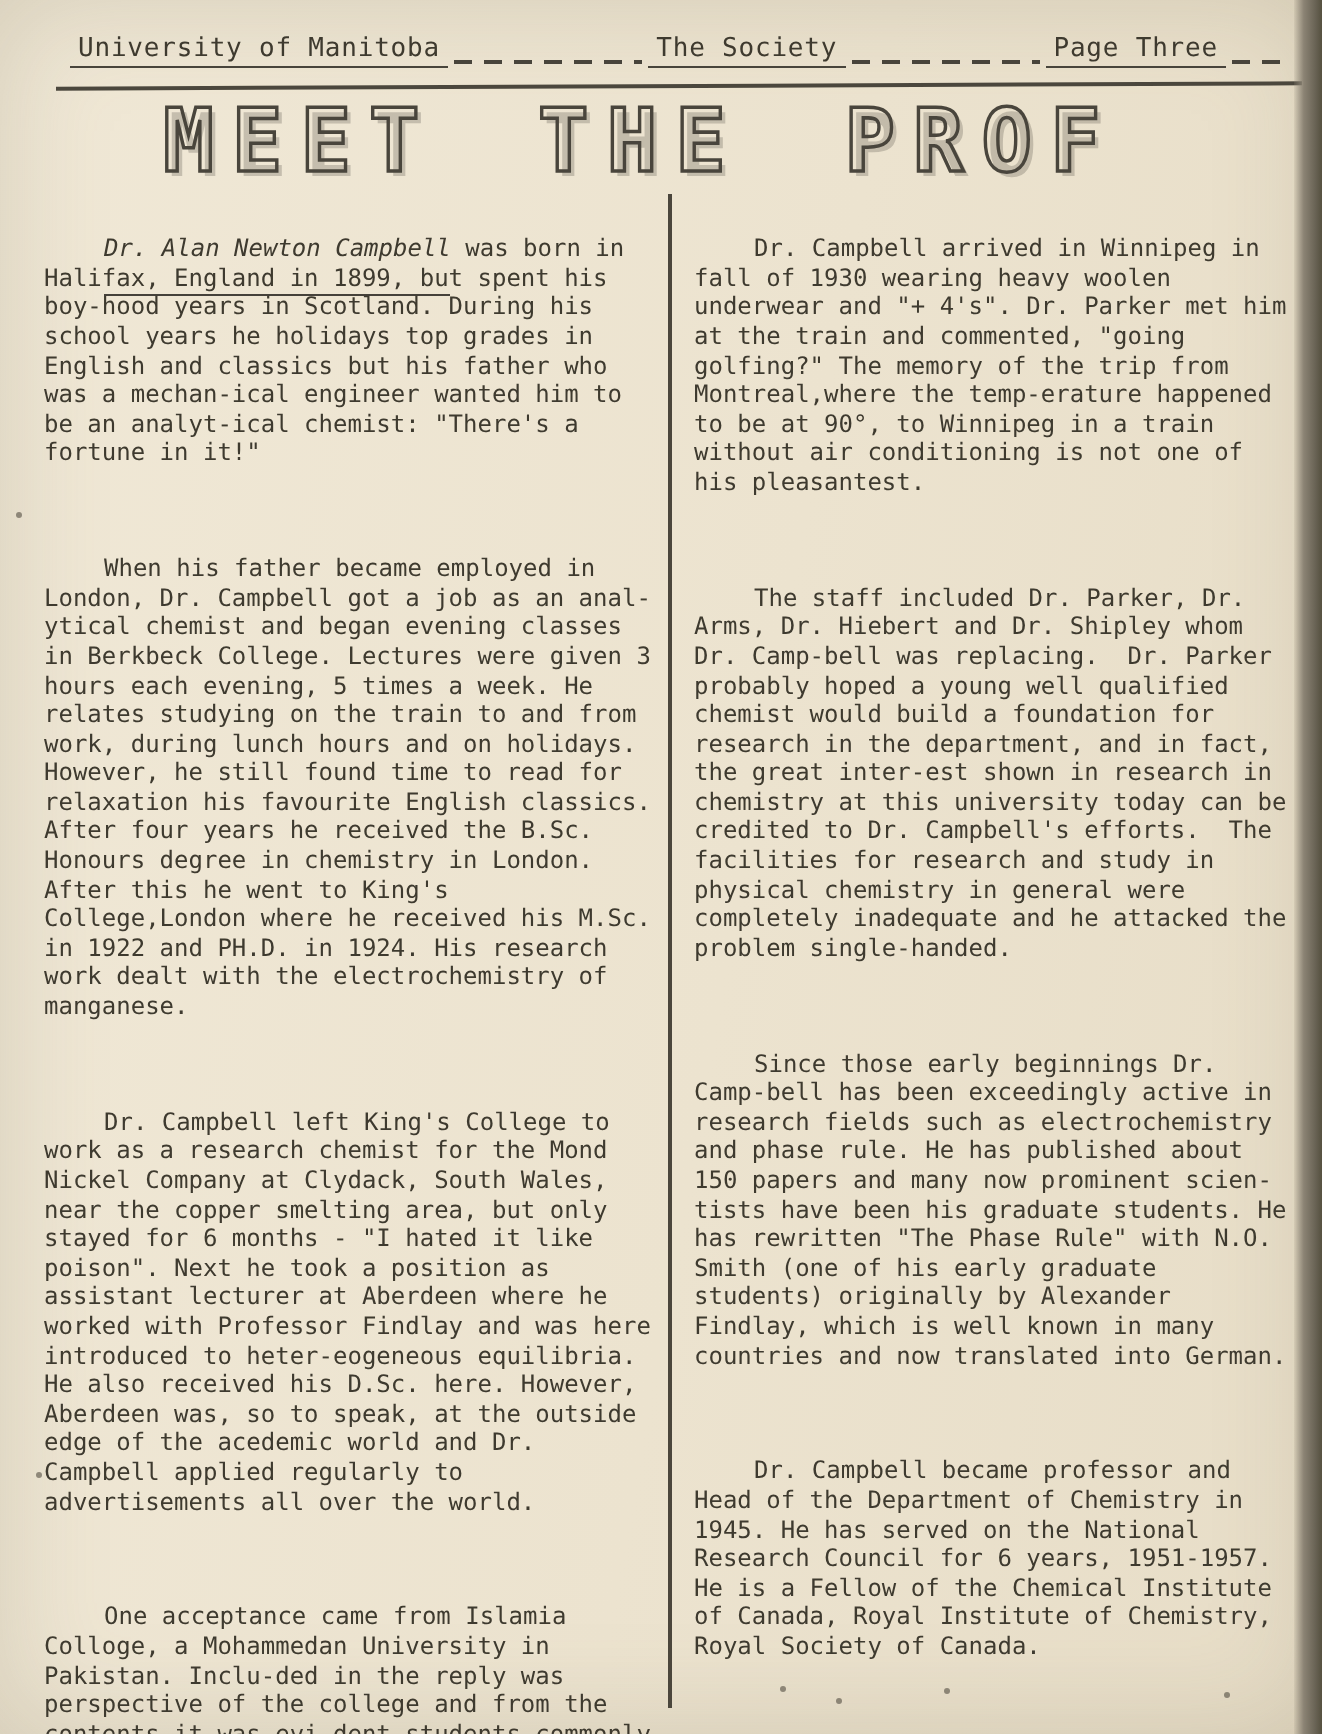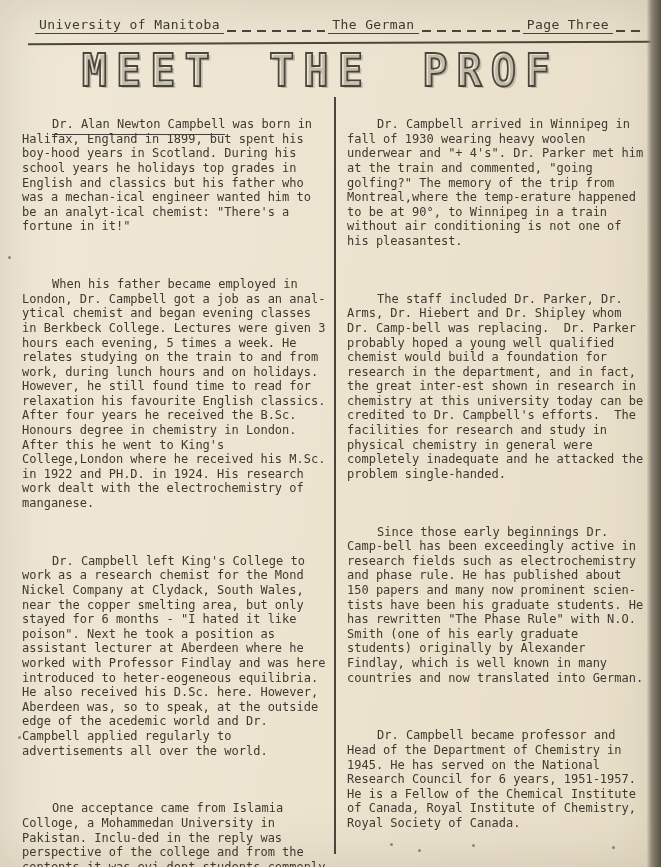--- a/index.html
+++ b/index.html
@@ -72,21 +72,22 @@
     white-space: pre-wrap;
   }
   .col-left  { left: 22px;  width: 310px; }
   .col-right { left: 347px; width: 300px; }
   .para {
     margin: 0 0 14px 0;
     text-indent: 30px;
   }
   .lead-underline {
     border-bottom: 1.4px solid #45413a;
-    padding-bottom: 3px;
+    padding-bottom: 16px;
+    font-style: italic;
   }
 
   .divider {
     position: absolute;
     left: 334px; top: 97px;
     width: 1.6px; height: 757px;
     background: #4b463c;
   }
 
   
@@ -104,21 +105,21 @@
   }
 </style>
 </head>
 <body>
 
 <div class="page">
 
   <div class="header">
     <span class="h-label">University of Manitoba</span>
     <span class="dash-fill"></span>
-    <span class="h-label">The German</span>
+    <span class="h-label">The Society</span>
     <span class="dash-fill"></span>
     <span class="h-label">Page Three</span>
     <span class="dash-fill dash-tail"></span>
   </div>
   <div class="header-rule"></div>
 
   <h1 class="title">MEET THE PROF</h1>
 
   <div class="col col-left">
     <p class="para"><span class="lead-underline">Dr. Alan Newton Campbell</span><span> was born in Halifax, England in 1899, but spent his boy-hood years in Scotland. During his school years he holidays top grades in English and classics but his father who was a mechan-ical engineer wanted him to be an analyt-ical chemist: "There's a fortune in it!"</span></p>

